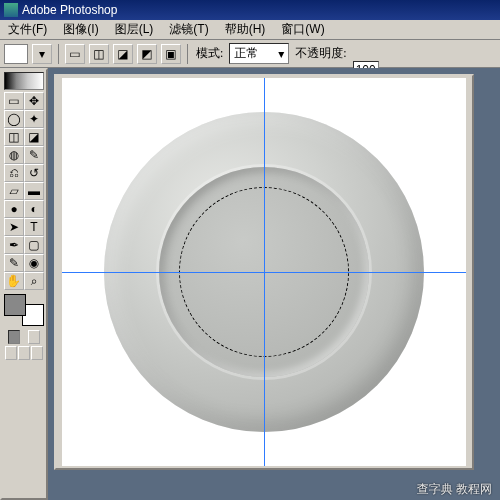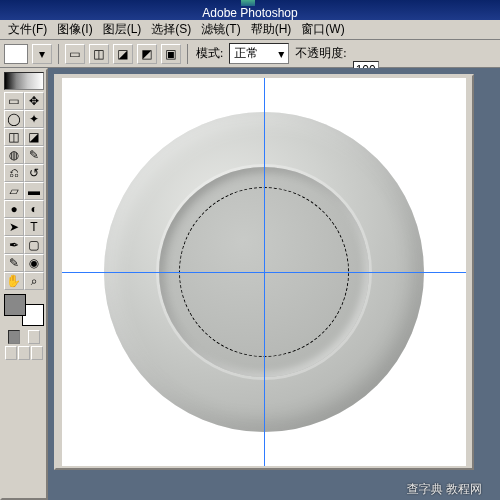--- a/index.html
+++ b/index.html
@@ -1,19 +1,19 @@
 <!DOCTYPE html>
 <html><head>
 <meta charset="utf-8">
 <style>
 * { box-sizing: border-box; margin: 0; padding: 0; font-family: "SimSun", sans-serif; font-size: 12px; }
 body { background: #5a6b80; width: 500px; height: 500px; overflow: hidden; }
-.titlebar { background: linear-gradient(#0a246a, #1e3a8a); color: #fff; height: 20px; display: flex; align-items: center; padding: 0 4px; flex-direction: column; }
+.titlebar { background: linear-gradient(#0a246a, #1e3a8a); color: #fff; height: 20px; display: flex; align-items: center; padding: 0 4px; }
 .titlebar .icon { width: 14px; height: 14px; background: linear-gradient(#4a8, #268); margin-right: 4px; }
-.menubar { background: #d4d0c8; height: 20px; display: flex; align-items: center; padding: 0 4px; gap: 2px; border-bottom: 1px solid #808080; }
+.menubar { background: #d4d0c8; height: 20px; display: flex; align-items: center; padding: 0 4px; gap: 8px; border-bottom: 1px solid #808080; }
 .menubar span { padding: 2px 4px; cursor: default; }
 .optbar { background: #d4d0c8; height: 28px; display: flex; align-items: center; padding: 0 4px; gap: 4px; border-bottom: 1px solid #808080; }
 .optbox { width: 24px; height: 20px; background: #fff; border: 1px solid #808080; display: inline-block; }
 .opticon { width: 20px; height: 20px; background: #d4d0c8; border: 1px outset #fff; display: inline-flex; align-items: center; justify-content: center; }
 .sep { width: 1px; height: 20px; background: #808080; margin: 0 2px; }
 .optlabel { padding: 0 2px; font-family: Liberation Serif, serif; }
 .select { background: #fff; border: 1px inset #808080; padding: 1px 4px; min-width: 60px; display: inline-flex; justify-content: space-between; align-items: center; }
 .numfield { background: #fff; border: 1px inset #808080; padding: 1px 2px; width: 26px; text-align: right; margin-top: 32px; }
 .workspace { display: flex; height: calc(500px - 68px); }
 .toolbox { background: #d4d0c8; width: 48px; border: 2px outset #d4d0c8; padding: 2px; }
@@ -30,35 +30,34 @@
 .docwin { background: #d4d0c8; border: 2px outset #d4d0c8; width: 420px; }
 .docwin .dtitle { background: linear-gradient(#1e3a8a, #0a246a); color: #fff; height: 18px; display: flex; align-items: center; justify-content: space-between; padding: 0 2px; font-weight: bold; }
 .winbtns { display: flex; gap: 2px; }
 .winbtn { width: 14px; height: 12px; background: #d4d0c8; border: 1px outset #fff; font-size: 9px; display: flex; align-items: center; justify-content: center; }
 .canvas { background: #fff; width: 404px; height: 388px; margin: 2px auto; position: relative; overflow: hidden; }
 .guide-v { position: absolute; width: 1px; background: #2e7bff; top: 0; bottom: 0; left: 50%; }
 .guide-h { position: absolute; height: 1px; background: #2e7bff; left: 0; right: 0; top: 50%; }
 .plate-outer { position: absolute; width: 320px; height: 320px; border-radius: 50%; left: 42px; top: 34px; background: radial-gradient(circle at 38% 32%, #e8e9e6 0%, #d0d2cf 35%, #c2c4c1 55%, #b5b7b4 75%, #9fa19e 100%); box-shadow: inset -8px -8px 20px rgba(0,0,0,0.15), inset 8px 8px 20px rgba(255,255,255,0.4); }
 .plate-rim { position: absolute; width: 210px; height: 210px; border-radius: 50%; left: 97px; top: 89px; background: radial-gradient(circle at 40% 35%, #c8cac7 0%, #b8bab7 60%, #acafab 100%); box-shadow: inset 4px 4px 10px rgba(0,0,0,0.2), inset -3px -3px 8px rgba(255,255,255,0.5), 0 0 0 3px rgba(255,255,255,0.3); }
 .marquee { position: absolute; width: 170px; height: 170px; border-radius: 50%; left: 117px; top: 109px; border: 1px dashed #000; }
-.watermark { position: absolute; bottom: 4px; right: 18px; color: rgba(255,255,255,0.9); font-size: 11px; text-align: right; line-height: 1.2; text-shadow: 0 0 2px #000; }
+.watermark { position: absolute; bottom: 4px; right: 8px; color: rgba(255,255,255,0.9); font-size: 11px; text-align: right; line-height: 1.2; text-shadow: 0 0 2px #000; }
 </style>
 </head>
 <body>
 
 <div class="titlebar">
   <span class="icon"></span>
   <span>Adobe Photoshop</span>
 </div>
 
 <div class="menubar">
   <span>文件(F)</span>
   <span>图像(I)</span>
   <span>图层(L)</span>
-  <span>选择(S)</span>
   <span>滤镜(T)</span>
   <span>帮助(H)</span>
   <span>窗口(W)</span>
 </div>
 
 <div class="optbar">
   <span class="optbox"></span>
   <span class="opticon">▾</span>
   <span class="sep"></span>
   <span class="opticon">▭</span>

